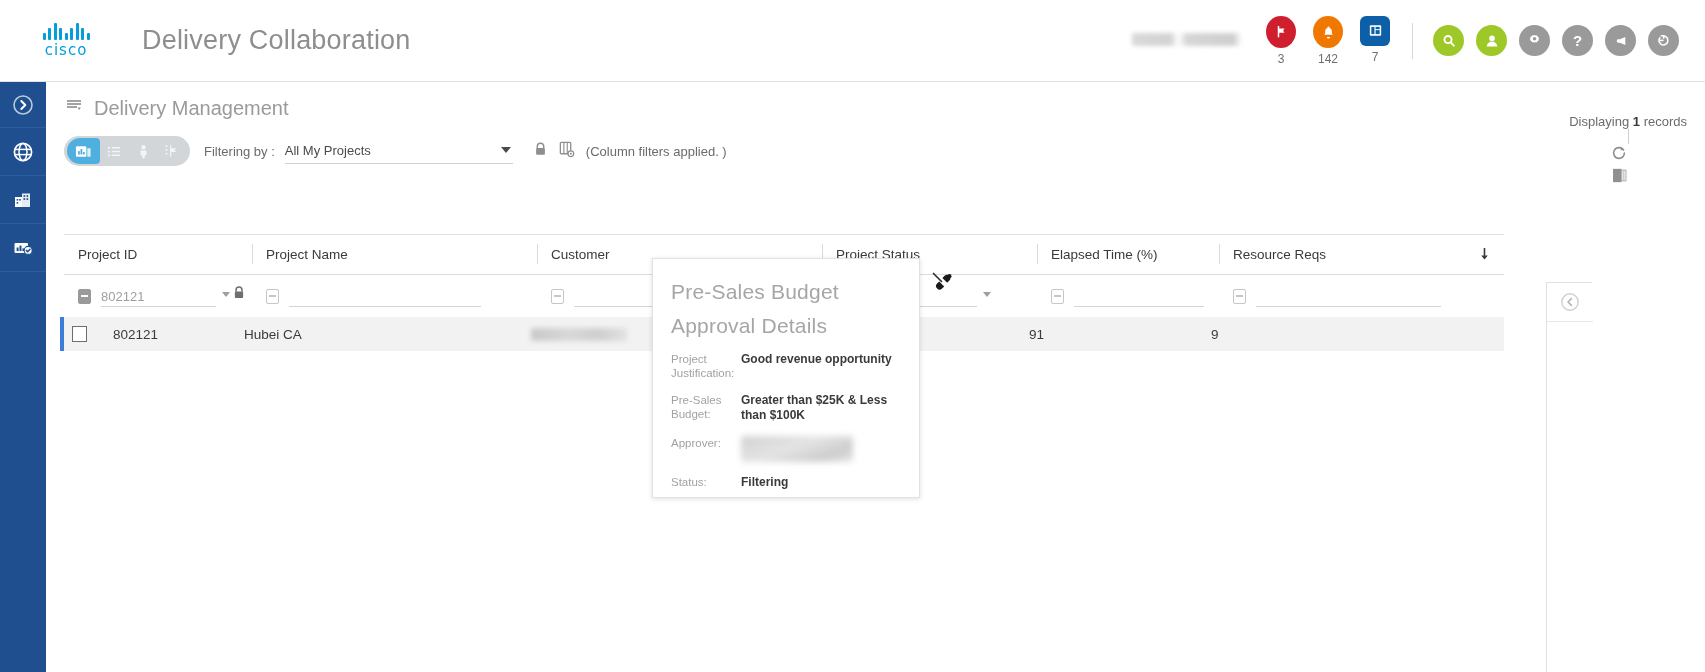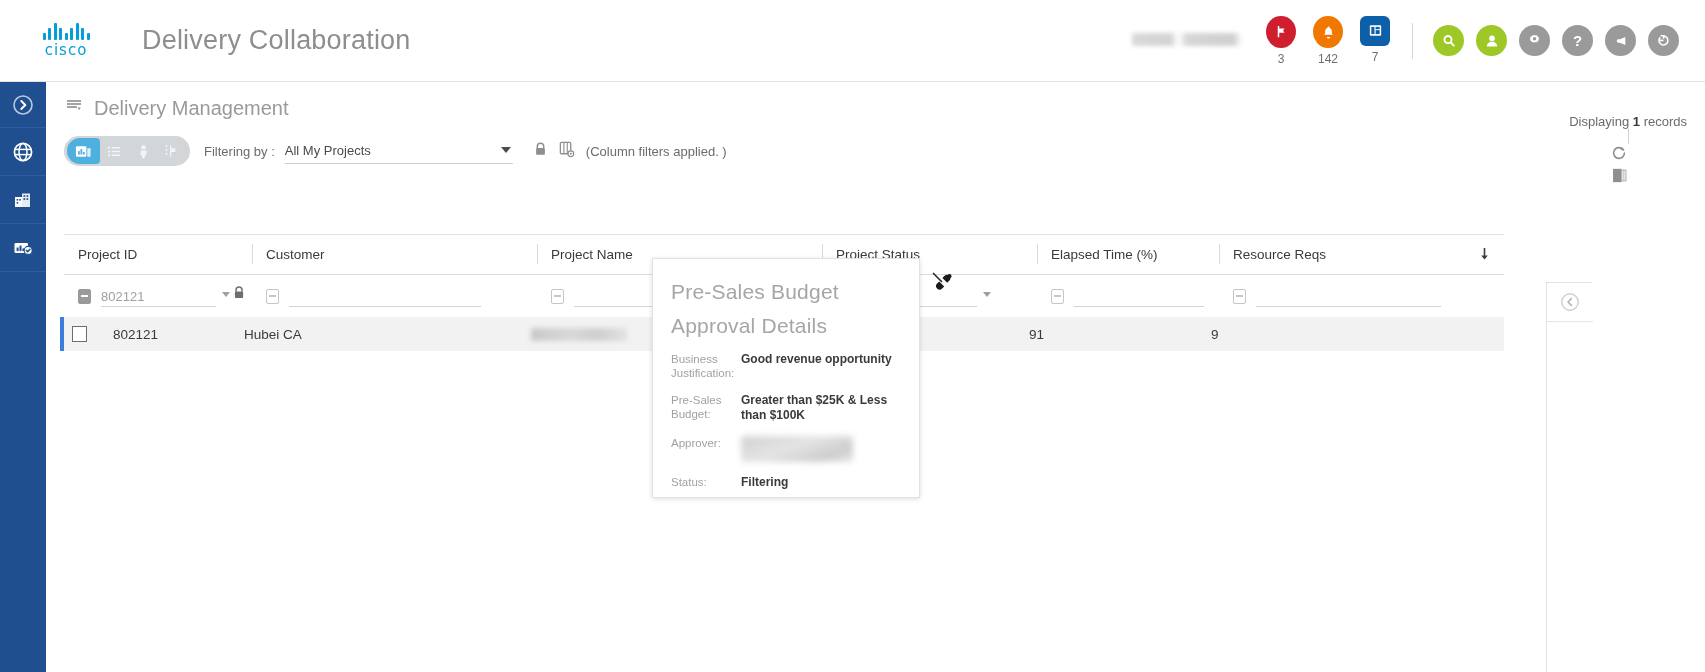--- a/index.html
+++ b/index.html
@@ -422,22 +422,22 @@
             </svg>
         </span>
       </div>
     </div>
 
     <div class="grid-wrap">
       <div class="grid-top-rule"></div>
 
       <div class="thead">
         <div class="th c1">Project ID</div>
+        <div class="th c2">Project Name</div>
         <div class="th c3">Customer</div>
-        <div class="th c2">Project Name</div>
         <div class="th c4">Project Status</div>
         <div class="th c5">Elapsed Time (%)</div>
         <div class="th c6">
           <span>Resource Reqs</span>
           <span class="sort-arrow">
             <svg width="11" height="14" viewBox="0 0 11 14">
                 <line x1="5.5" y1="1" x2="5.5" y2="10" stroke="#3a3a3a" stroke-width="1.6"></line>
                 <path d="M2.2 8.6l3.3 4 3.3-4z" fill="#3a3a3a"></path>
               </svg>
           </span>
@@ -513,21 +513,21 @@
           </svg>
       </span>
       <span class="rp-rule"></span>
     </div>
   </div>
 
   <div class="popup">
     <div class="popup-title">Pre-Sales Budget Approval Details</div>
 
     <div class="prow">
-      <div class="plabel">Business Justification:</div>
+      <div class="plabel">Project Justification:</div>
       <div class="pval">Good revenue opportunity</div>
     </div>
 
     <div class="prow">
       <div class="plabel">Pre-Sales Budget:</div>
       <div class="pval">Greater than $25K &amp; Less than $100K</div>
     </div>
 
     <div class="prow">
       <div class="plabel">Approver:</div>

